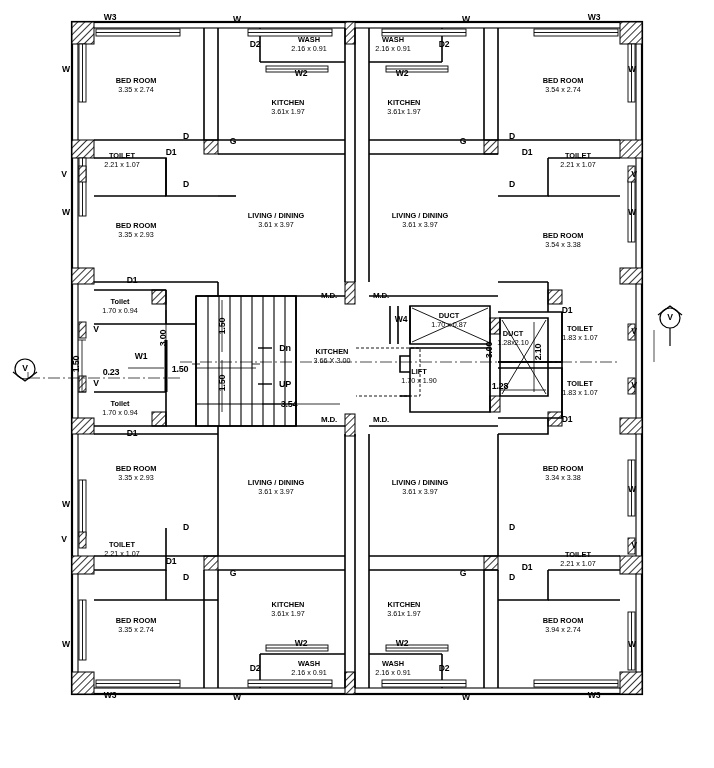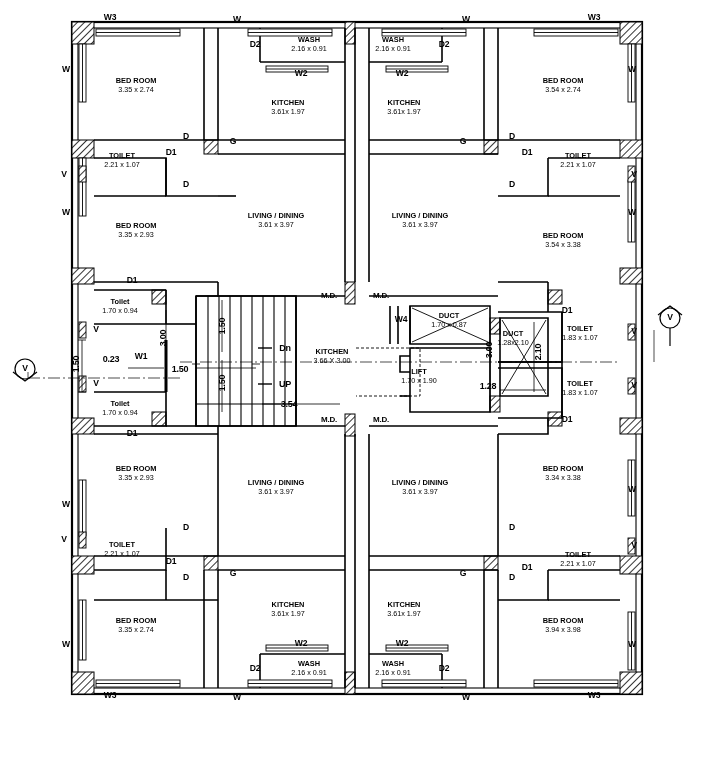--- a/index.html
+++ b/index.html
@@ -341,21 +341,21 @@
     <div class="room-block" style="left: 578px; top: 559px;">
       <span class="n">TOILET</span>
       <span class="d">2.21 x 1.07</span>
     </div>
     <div class="room-block" style="left: 136px; top: 625px;">
       <span class="n">BED ROOM</span>
       <span class="d">3.35 x 2.74</span>
     </div>
     <div class="room-block" style="left: 563px; top: 625px;">
       <span class="n">BED ROOM</span>
-      <span class="d">3.94 x 3.98</span>
+      <span class="d">3.94 x 2.74</span>
     </div>
     <div class="room-block" style="left: 288px; top: 107px;">
       <span class="n">KITCHEN</span>
       <span class="d">3.61x 1.97</span>
     </div>
     <div class="room-block" style="left: 404px; top: 107px;">
       <span class="n">KITCHEN</span>
       <span class="d">3.61x 1.97</span>
     </div>
     <div class="room-block" style="left: 288px; top: 609px;">
@@ -411,29 +411,29 @@
       <span class="d">1.70 x 0.87</span>
     </div>
     <div class="room-block" style="left: 513px; top: 338px;">
       <span class="n">DUCT</span>
       <span class="d">1.28x2.10</span>
     </div>
   </div>
 
 <div id="dim-labels">
     <div class="lbl dim-txt vert" style="left: 76px; top: 364px;">1.50</div>
-    <div class="lbl dim-txt" style="left: 111px; top: 359px;">0.23</div>
+    <div class="lbl dim-txt" style="left: 111px; top: 372px;">0.23</div>
     <div class="lbl dim-txt" style="left: 180px; top: 369px;">1.50</div>
     <div class="lbl dim-txt vert" style="left: 163px; top: 338px;">3.00</div>
     <div class="lbl dim-txt vert" style="left: 222px; top: 326px;">1.50</div>
     <div class="lbl dim-txt vert" style="left: 222px; top: 383px;">1.50</div>
     <div class="lbl dim-txt" style="left: 289px; top: 404px;">3.54</div>
     <div class="lbl dim-txt vert" style="left: 489px; top: 350px;">3.00</div>
     <div class="lbl dim-txt vert" style="left: 538px; top: 352px;">2.10</div>
-    <div class="lbl dim-txt" style="left: 488px; top: 386px;">1.28</div>
+    <div class="lbl dim-txt" style="left: 500px; top: 386px;">1.28</div>
   </div>
 
 <div id="opening-labels">
     <div class="lbl tag" style="left: 110px; top: 18px;">W3</div>
     <div class="lbl tag" style="left: 237px; top: 20px;">W</div>
     <div class="lbl tag" style="left: 466px; top: 20px;">W</div>
     <div class="lbl tag" style="left: 594px; top: 18px;">W3</div>
     <div class="lbl tag" style="left: 255px; top: 45px;">D2</div>
     <div class="lbl tag" style="left: 444px; top: 45px;">D2</div>
     <div class="lbl tag" style="left: 301px; top: 74px;">W2</div>

